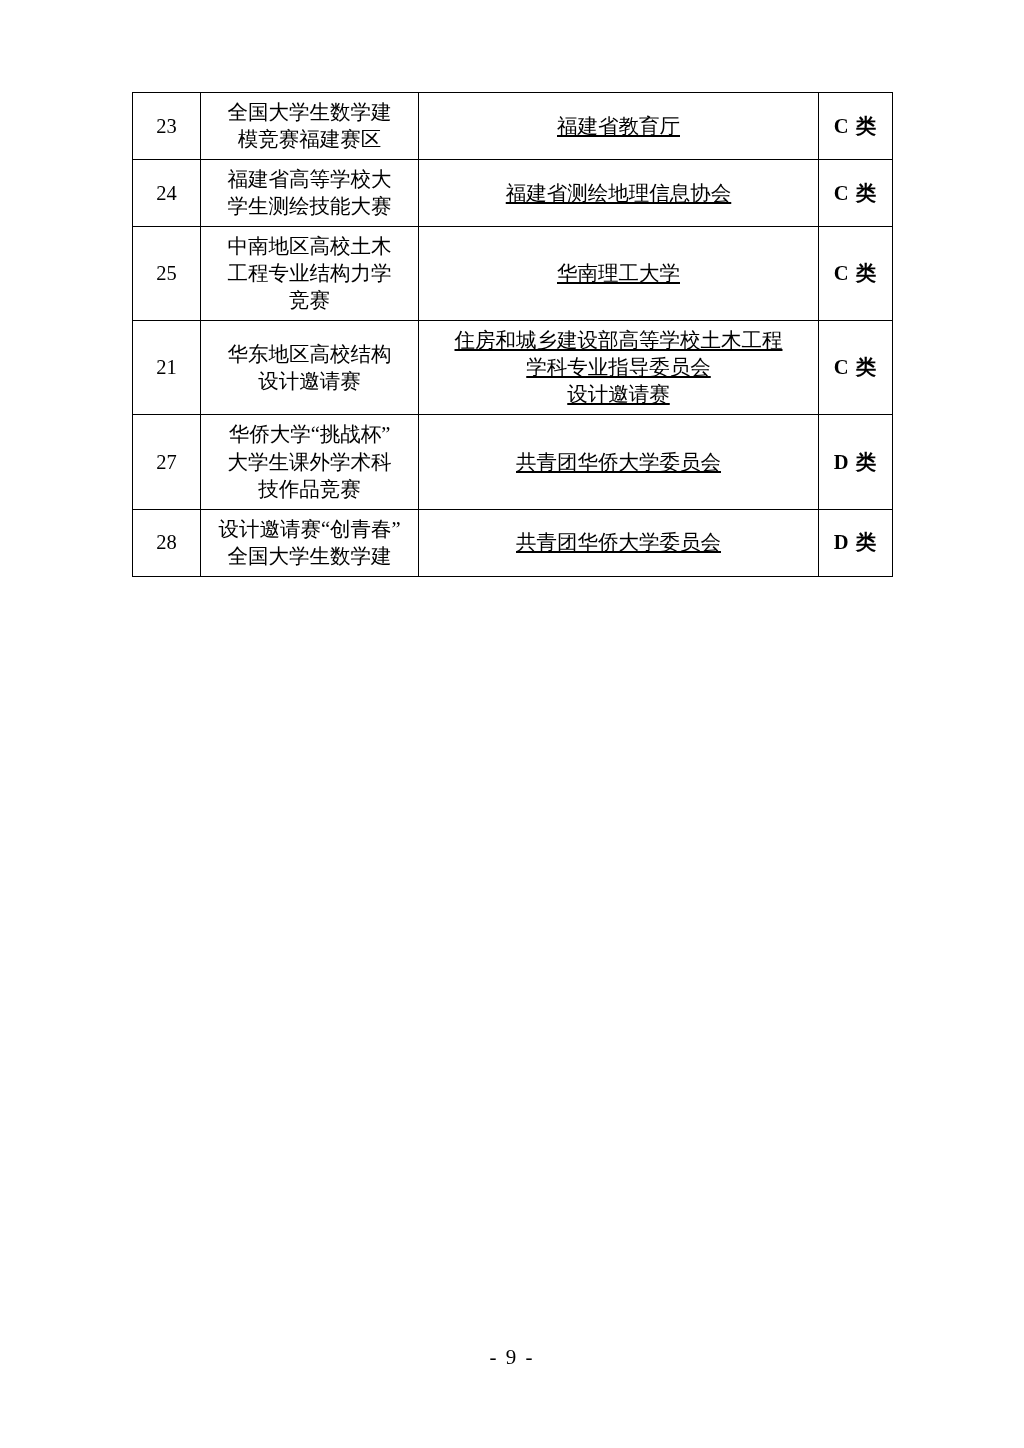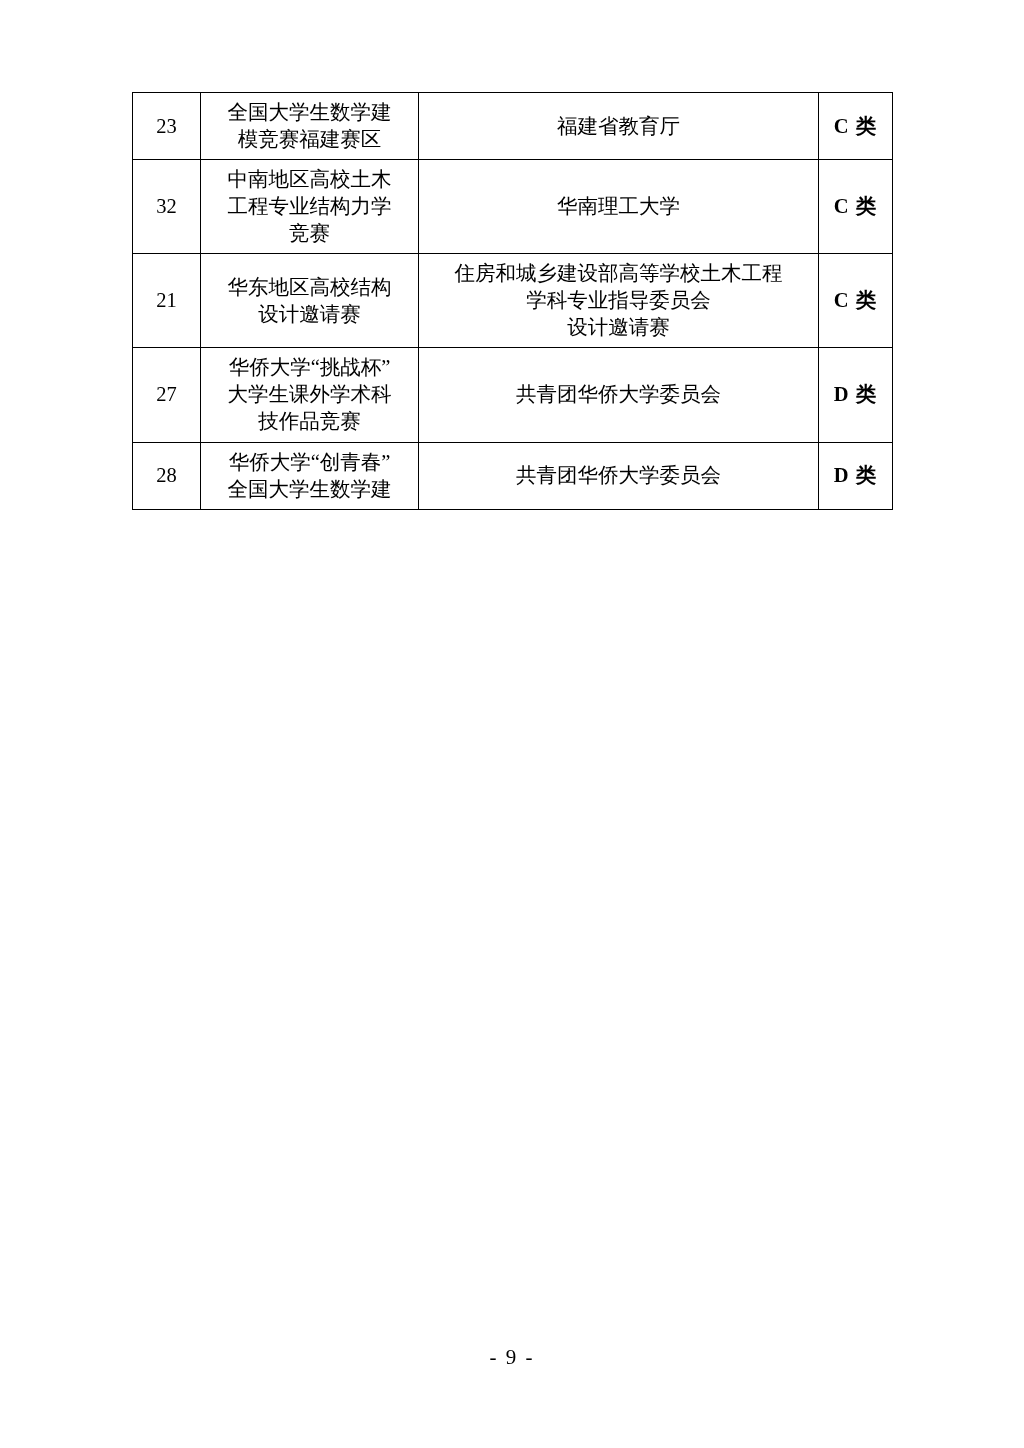--- a/index.html
+++ b/index.html
@@ -50,20 +50,21 @@
   td.num-cell {
     font-size: 20px;
   }
   td.name-cell {
     text-align: center;
     padding-left: 6px;
     padding-right: 6px;
   }
   td.org-cell {
     text-align: center;
+    text-decoration: underline;
   }
   td.cat-cell {
     letter-spacing: 1px;
     font-weight: bold;
   }
   .line {
     display: block;
   }
   .footer {
     position: absolute;
@@ -96,23 +97,34 @@
           <td class="name-cell">
             <span class="line">全国大学生数学建</span>
             <span class="line">模竞赛福建赛区</span>
           </td>
           <td class="org-cell">
             <span class="line">福建省教育厅</span>
           </td>
           <td class="cat-cell">C 类</td>
         </tr>
 
+        <tr>
+          <td class="num-cell">24</td>
+          <td class="name-cell">
+            <span class="line">福建省高等学校大</span>
+            <span class="line">学生测绘技能大赛</span>
+          </td>
+          <td class="org-cell">
+            <span class="line">福建省测绘地理信息协会</span>
+          </td>
+          <td class="cat-cell">C 类</td>
+        </tr>
 
         <tr>
-          <td class="num-cell">32</td>
+          <td class="num-cell">25</td>
           <td class="name-cell">
             <span class="line">中南地区高校土木</span>
             <span class="line">工程专业结构力学</span>
             <span class="line">竞赛</span>
           </td>
           <td class="org-cell">
             <span class="line">华南理工大学</span>
           </td>
           <td class="cat-cell">C 类</td>
         </tr>
@@ -140,21 +152,21 @@
           </td>
           <td class="org-cell">
             <span class="line">共青团华侨大学委员会</span>
           </td>
           <td class="cat-cell">D 类</td>
         </tr>
 
         <tr>
           <td class="num-cell">28</td>
           <td class="name-cell">
-            <span class="line">华侨大学“创青春”</span>
+            <span class="line">设计邀请赛“创青春”</span>
             <span class="line">全国大学生数学建</span>
           </td>
           <td class="org-cell">
             <span class="line">共青团华侨大学委员会</span>
           </td>
           <td class="cat-cell">D 类</td>
         </tr>
 
 
       </tbody>

